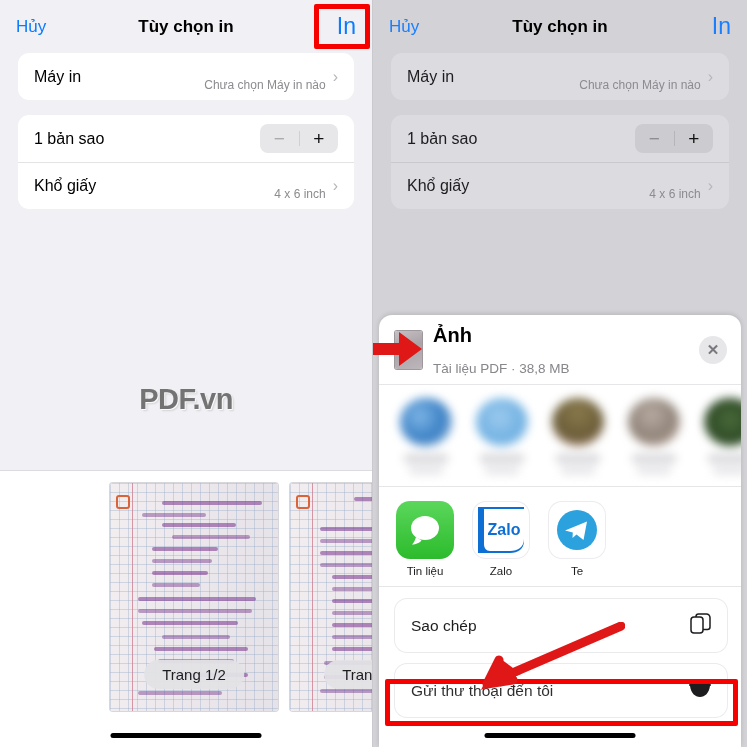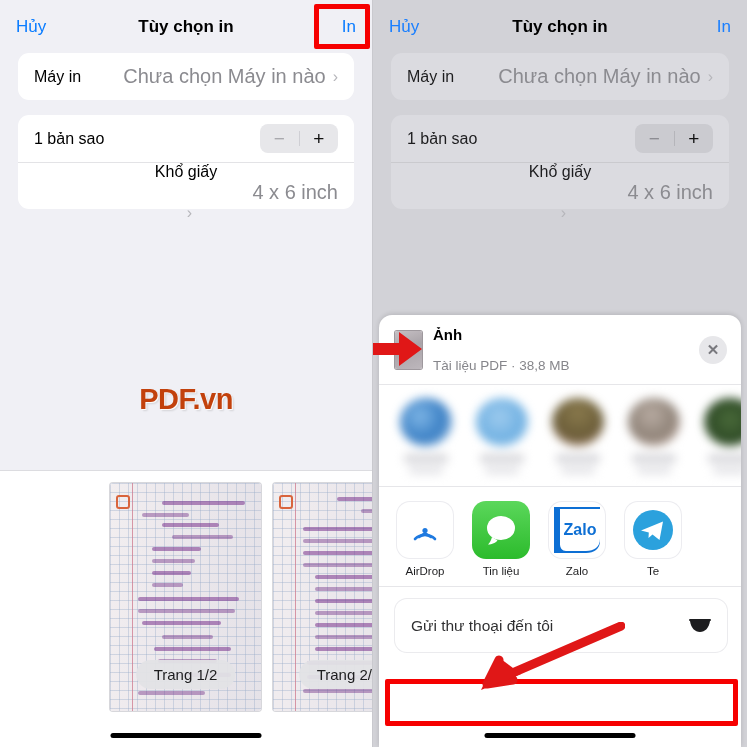--- a/index.html
+++ b/index.html
@@ -24,36 +24,36 @@
     display: flex; align-items: center;
     padding: 0 16px;
     position: relative;
   }
   .nav-cancel { color: #0a7cff; font-size: 17px; }
   .nav-title {
     position: absolute; left: 0; right: 0;
     text-align: center; font-size: 17px; font-weight: 700; color: #000;
     pointer-events: none;
   }
-  .nav-action { margin-left: auto; color: #0a7cff; font-size: 17px; font-weight: 400; }
+  .nav-action { margin-left: auto; color: #0a7cff; font-size: 23px; font-weight: 400; }
 
   .card {
     background: #ffffff;
     border-radius: 11px;
     margin: 0 18px;
   }
   .row {
     display: flex; align-items: center;
     height: 47px;
     padding: 0 16px;
     font-size: 16px; color: #000;
   }
-  .row + .row { border-top: 1px solid #e3e3e6; flex-direction: column; }
+  .row + .row { border-top: 1px solid #e3e3e6; }
   .row .label { flex: 0 0 auto; text-align: center; }
-  .row .value { margin-left: auto; color: #8b8b90; font-size: 20px; }
+  .row .value { margin-left: auto; color: #8b8b90; font-size: 12px; margin-top: 16px; }
   .chev { margin-left: 7px; color: #b6b6bb; font-size: 16px; }
 
   .stepper {
     margin-left: auto;
     display: flex; align-items: center;
     background: #e7e7ea;
     border-radius: 8px;
     height: 29px; width: 78px;
   }
   .stepper .sbtn {
@@ -63,34 +63,34 @@
   .stepper .minus { color: #a9a9ae; }
   .stepper .plus { color: #111; }
   .stepper .sdiv { width: 1px; height: 15px; background: #cfcfd4; }
 
   .gap { height: 15px; }
 
   .watermark {
     position: absolute; left: 0; right: 0; top: 383px;
     text-align: center;
     font-size: 29px; font-weight: 700;
-    color: #c2410c;
+    color: #737373;
     letter-spacing: -0.5px;
     text-shadow: 1px 1px 0 rgba(255,255,255,0.9), 2px 2px 2px rgba(0,0,0,0.12);
   }
   .preview-area {
     position: absolute; left: 0; right: 0; top: 470px; bottom: 0;
     background: #ffffff;
     border-top: 1px solid #dcdce0;
     overflow: hidden;
   }
   .pages { display: flex; gap: 12px; padding-left: 110px; padding-top: 12px; }
   .page-thumb {
     position: relative;
-    width: 151px; height: 228px;
+    width: 168px; height: 228px;
     border-radius: 3px;
     overflow: hidden;
     flex: 0 0 auto;
     background:
       repeating-linear-gradient(to right, rgba(150,170,200,0.38) 0 1px, transparent 1px 9px),
       repeating-linear-gradient(to bottom, rgba(150,170,200,0.38) 0 1px, transparent 1px 9px),
       linear-gradient(95deg, #f2eef0 0%, #ece8ec 40%, #e5e2e8 100%);
     box-shadow: 0 0 0 1px #d7d7db;
   }
   .page-thumb .margin-line {
@@ -158,21 +158,21 @@
     border-bottom: 1px solid #e6e6e9;
     height: 70px;
   }
   .doc-thumb {
     width: 27px; height: 38px; border-radius: 2px;
     flex: 0 0 auto;
     background: linear-gradient(160deg, #c6c0c4, #a9a3a8 45%, #bdb7bc);
     box-shadow: 0 0 0 1px #9e989d;
   }
   .doc-meta { margin-left: 11px; }
-  .doc-title { font-size: 15px; font-weight: 700; color: #000; line-height: 1.25; }
+  .doc-title { font-size: 20px; font-weight: 700; color: #000; line-height: 1.25; }
   .doc-sub { font-size: 13.5px; color: #86868b; margin-top: 13px; }
   .close-btn {
     margin-left: auto;
     width: 28px; height: 28px; border-radius: 50%;
     background: #e7e7ea;
     display: flex; align-items: center; justify-content: center;
     color: #79797e; font-size: 15px; font-weight: 700;
   }
 
   .suggest-row {
@@ -397,33 +397,20 @@
           </div>
         <div class="sug e">
             <div class="av"></div>
             <div class="nm"></div>
             <div class="nm2"></div>
           </div>
       </div>
 
       <div class="apps-row">
 
-        <div class="app">
-          <div class="ic airdrop">
-            <svg width="42" height="42" viewBox="0 0 42 42">
-              <g fill="none" stroke="#1f7ae0" stroke-width="2.6" stroke-linecap="round">
-                <path d="M11 30 A14 14 0 0 1 31 30"></path>
-                <path d="M15 28 A9.5 9.5 0 0 1 27 28"></path>
-                <path d="M18.2 26 A5 5 0 0 1 23.8 26"></path>
-              </g>
-              <circle cx="21" cy="21.5" r="2.6" fill="#1f7ae0"></circle>
-            </svg>
-          </div>
-          <div class="nm">AirDrop</div>
-        </div>
 
         <div class="app">
           <div class="ic msg">
             <svg width="40" height="40" viewBox="0 0 40 40">
               <ellipse cx="20" cy="18" rx="14" ry="12" fill="#ffffff"></ellipse>
               <path d="M11 27 C10 31 8 33.5 7 34.5 C11 34.5 15 32.5 16.5 30.5 Z" fill="#ffffff"></path>
             </svg>
           </div>
           <div class="nm">Tin liệu</div>
         </div>
@@ -445,20 +432,31 @@
             <svg width="46" height="46" viewBox="0 0 46 46">
               <circle cx="23" cy="23" r="20" fill="#2ba1dd"></circle>
               <path d="M11 23.5 L33 14.5 L29.5 33 L22.5 27.5 L18.5 31 L18.8 25.5 Z" fill="#ffffff"></path>
             </svg>
           </div>
           <div class="nm">Te</div>
         </div>
 
       </div>
 
+      <div class="act-card">
+        <div class="act-row">
+          <span>Sao chép</span>
+          <span class="ai">
+            <svg width="21" height="22" viewBox="0 0 21 22" fill="none" stroke="#1d1d1f" stroke-width="1.5">
+              <rect x="1" y="4" width="12" height="16" rx="3"></rect>
+              <path d="M6 4 V3.5 A2.5 2.5 0 0 1 8.5 1 H16.5 A3.5 3.5 0 0 1 20 4.5 V14 A2.5 2.5 0 0 1 17.5 16.5 H13"></path>
+            </svg>
+          </span>
+        </div>
+      </div>
 
 
       <div class="act-card" style="margin-top:12px;">
         <div class="act-row">
           <span style="color:#1d1d1f;opacity:0.92;">Gửi thư thoại đến tôi</span>
           <span class="ai">
             <svg width="22" height="18" viewBox="0 0 22 18" fill="#1d1d1f">
                 <path d="M1 4 H21 A1 1 0 0 1 21 6 C20 13 16 17 11 17 C6 17 2 13 1 6 A1 1 0 0 1 1 4 Z"></path>
               </svg>
           </span>

